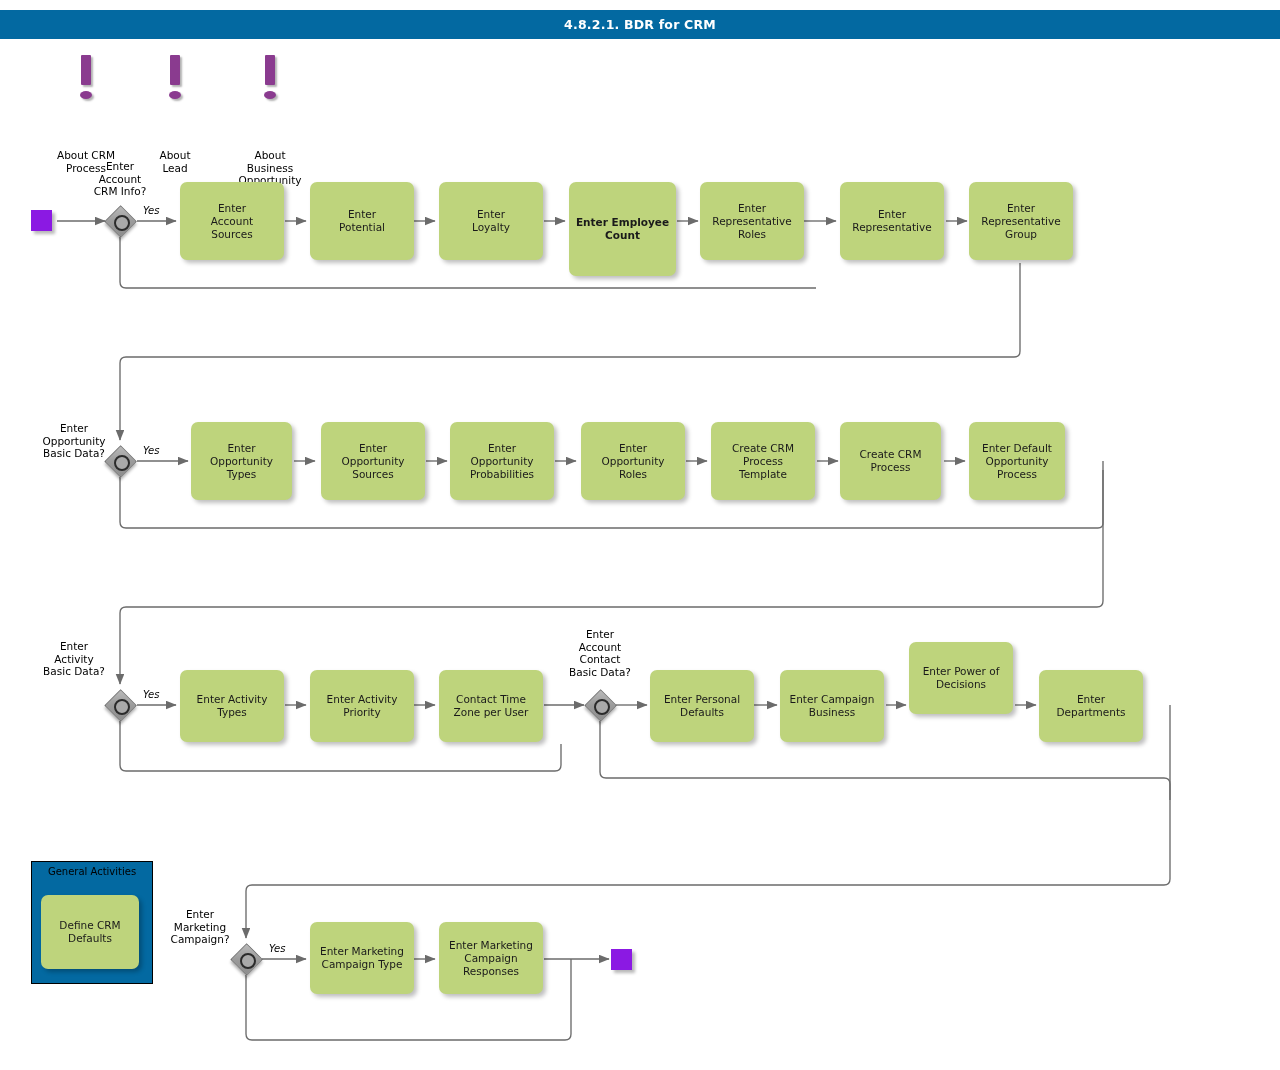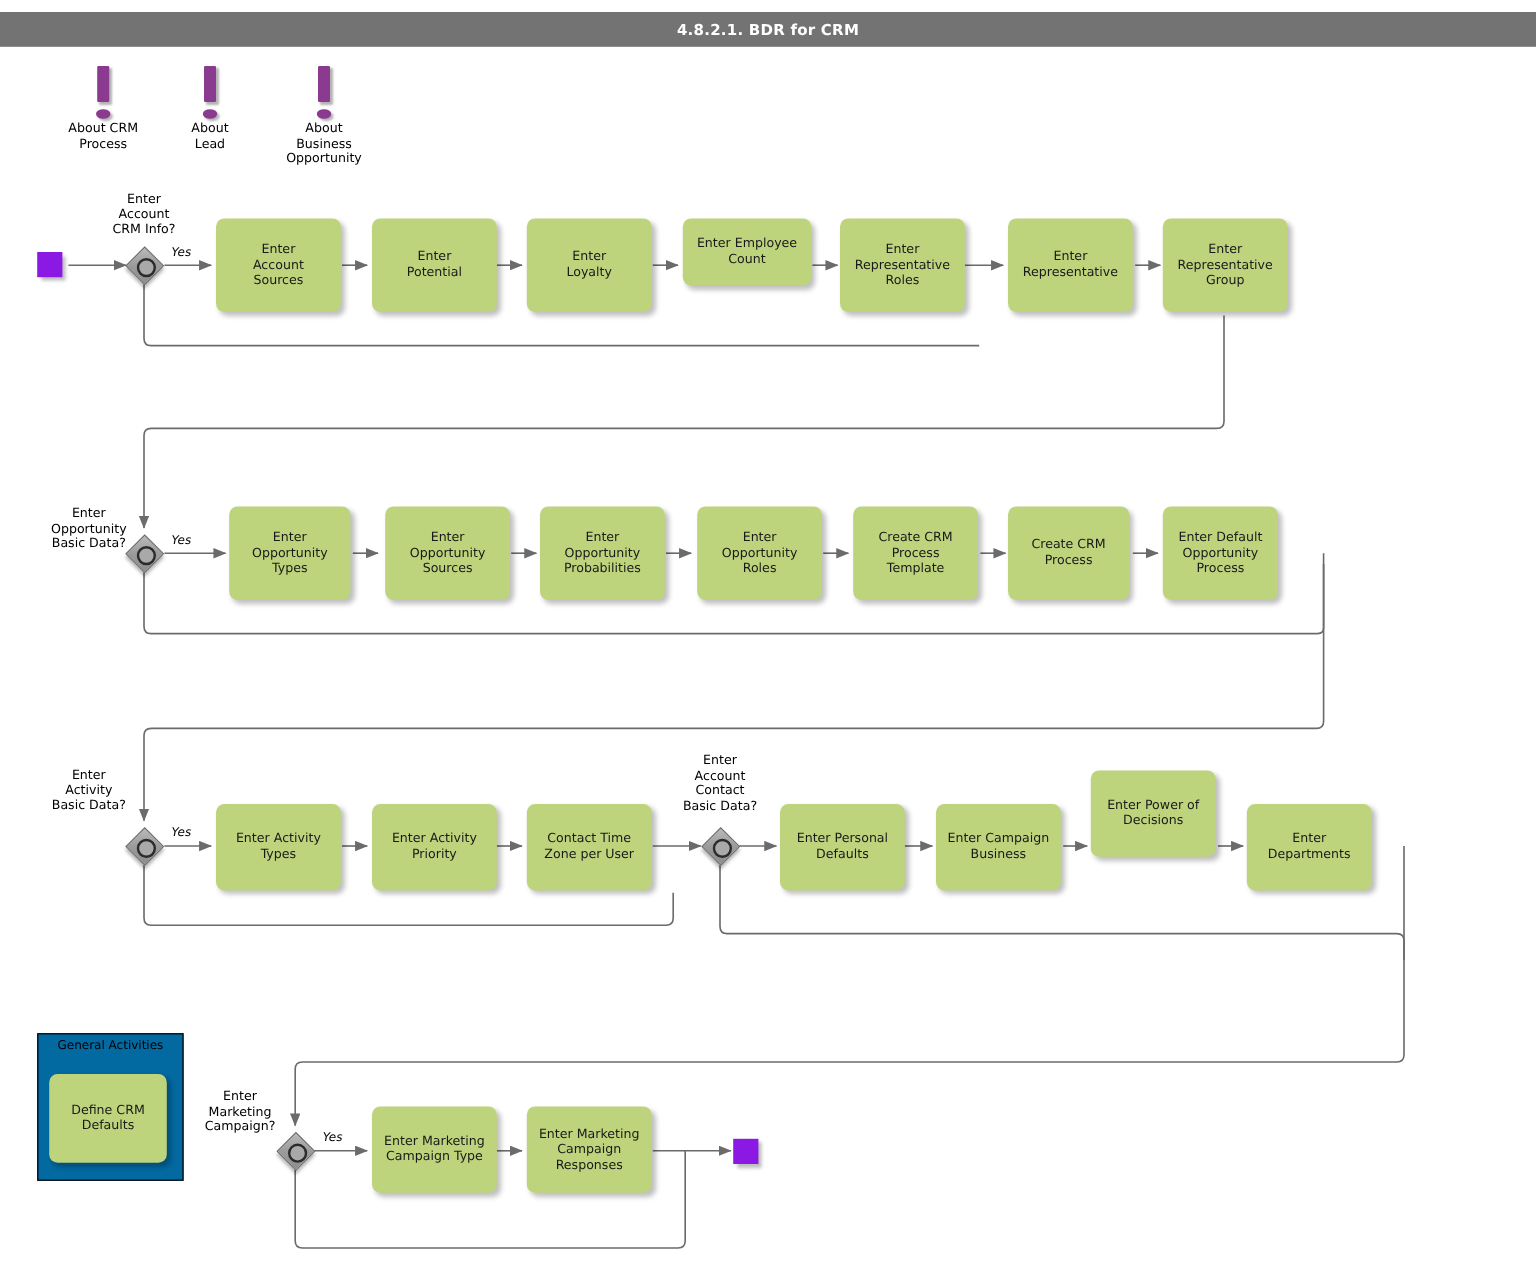--- a/index.html
+++ b/index.html
@@ -2,34 +2,34 @@
 <html><head>
 <meta charset="utf-8">
 <title>4.8.2.1. BDR for CRM</title>
 <style>
   html,body{margin:0;padding:0;background:#ffffff;}
   body{width:1280px;height:1070px;position:relative;overflow:hidden;
        font-family:"DejaVu Sans","Liberation Sans",sans-serif;}
 
   
   .titlebar{position:absolute;left:0;top:10px;width:1280px;height:29px;
-            background:#737373;color:#ffffff;font-size:12.5px;font-weight:bold;
+            background:#0369a1;color:#ffffff;font-size:12.5px;font-weight:bold;
             display:flex;align-items:center;justify-content:center;letter-spacing:.2px;}
 
   
   .wires{position:absolute;left:0;top:0;width:1280px;height:1070px;pointer-events:none;}
 
   
   .note{position:absolute;text-align:center;}
   .note .bang{position:relative;height:46px;width:100%;}
   .note .bang .bar{position:absolute;left:50%;top:0;margin-left:-5px;width:10px;height:30px;
        background:#8a3b8f;border-radius:1px;box-shadow:2px 2px 2px rgba(0,0,0,.30);}
   .note .bang .dot{position:absolute;left:50%;top:36px;margin-left:-6px;width:12px;height:8px;
        background:#8a3b8f;border-radius:50%;box-shadow:2px 2px 2px rgba(0,0,0,.30);}
-  .note .cap{font-size:10.5px;color:#000;line-height:12.5px;white-space:pre-line;}
+  .note .cap{font-size:10.5px;color:#000;line-height:12.5px;white-space:pre-line;margin-top:48px;}
 
   
   .event{position:absolute;width:21px;height:21px;background:#8b19e3;
          box-shadow:3px 3px 3px rgba(0,0,0,.28);}
 
   
   .gw{position:absolute;width:30px;height:30px;}
   .gw .dia{position:absolute;left:0;top:0;width:21.2px;height:21.2px;
        background:linear-gradient(135deg,#b9b9b9 0%,#9b9b9b 50%,#8d8d8d 100%);
        border:1px solid #6b6b6b;transform:rotate(45deg);
@@ -195,21 +195,21 @@
 </div>
 <div class="flab" style="left:269px;top:943px;">Yes</div>
 
 <div class="task" style="left:180px;top:182px;width:104px;height:78px;">Enter
 Account
 Sources</div>
 <div class="task" style="left:310px;top:182px;width:104px;height:78px;">Enter
 Potential</div>
 <div class="task" style="left:439px;top:182px;width:104px;height:78px;">Enter
 Loyalty</div>
-<div class="task" style="left:569px;top:182px;width:107px;height:56px;">Enter Employee
+<div class="task" style="left:569px;top:182px;width:107px;height:94px;font-weight:bold;">Enter Employee
 Count</div>
 <div class="task" style="left:700px;top:182px;width:104px;height:78px;">Enter
 Representative
 Roles</div>
 <div class="task" style="left:840px;top:182px;width:104px;height:78px;">Enter
 Representative</div>
 <div class="task" style="left:969px;top:182px;width:104px;height:78px;">Enter
 Representative
 Group</div>
 

